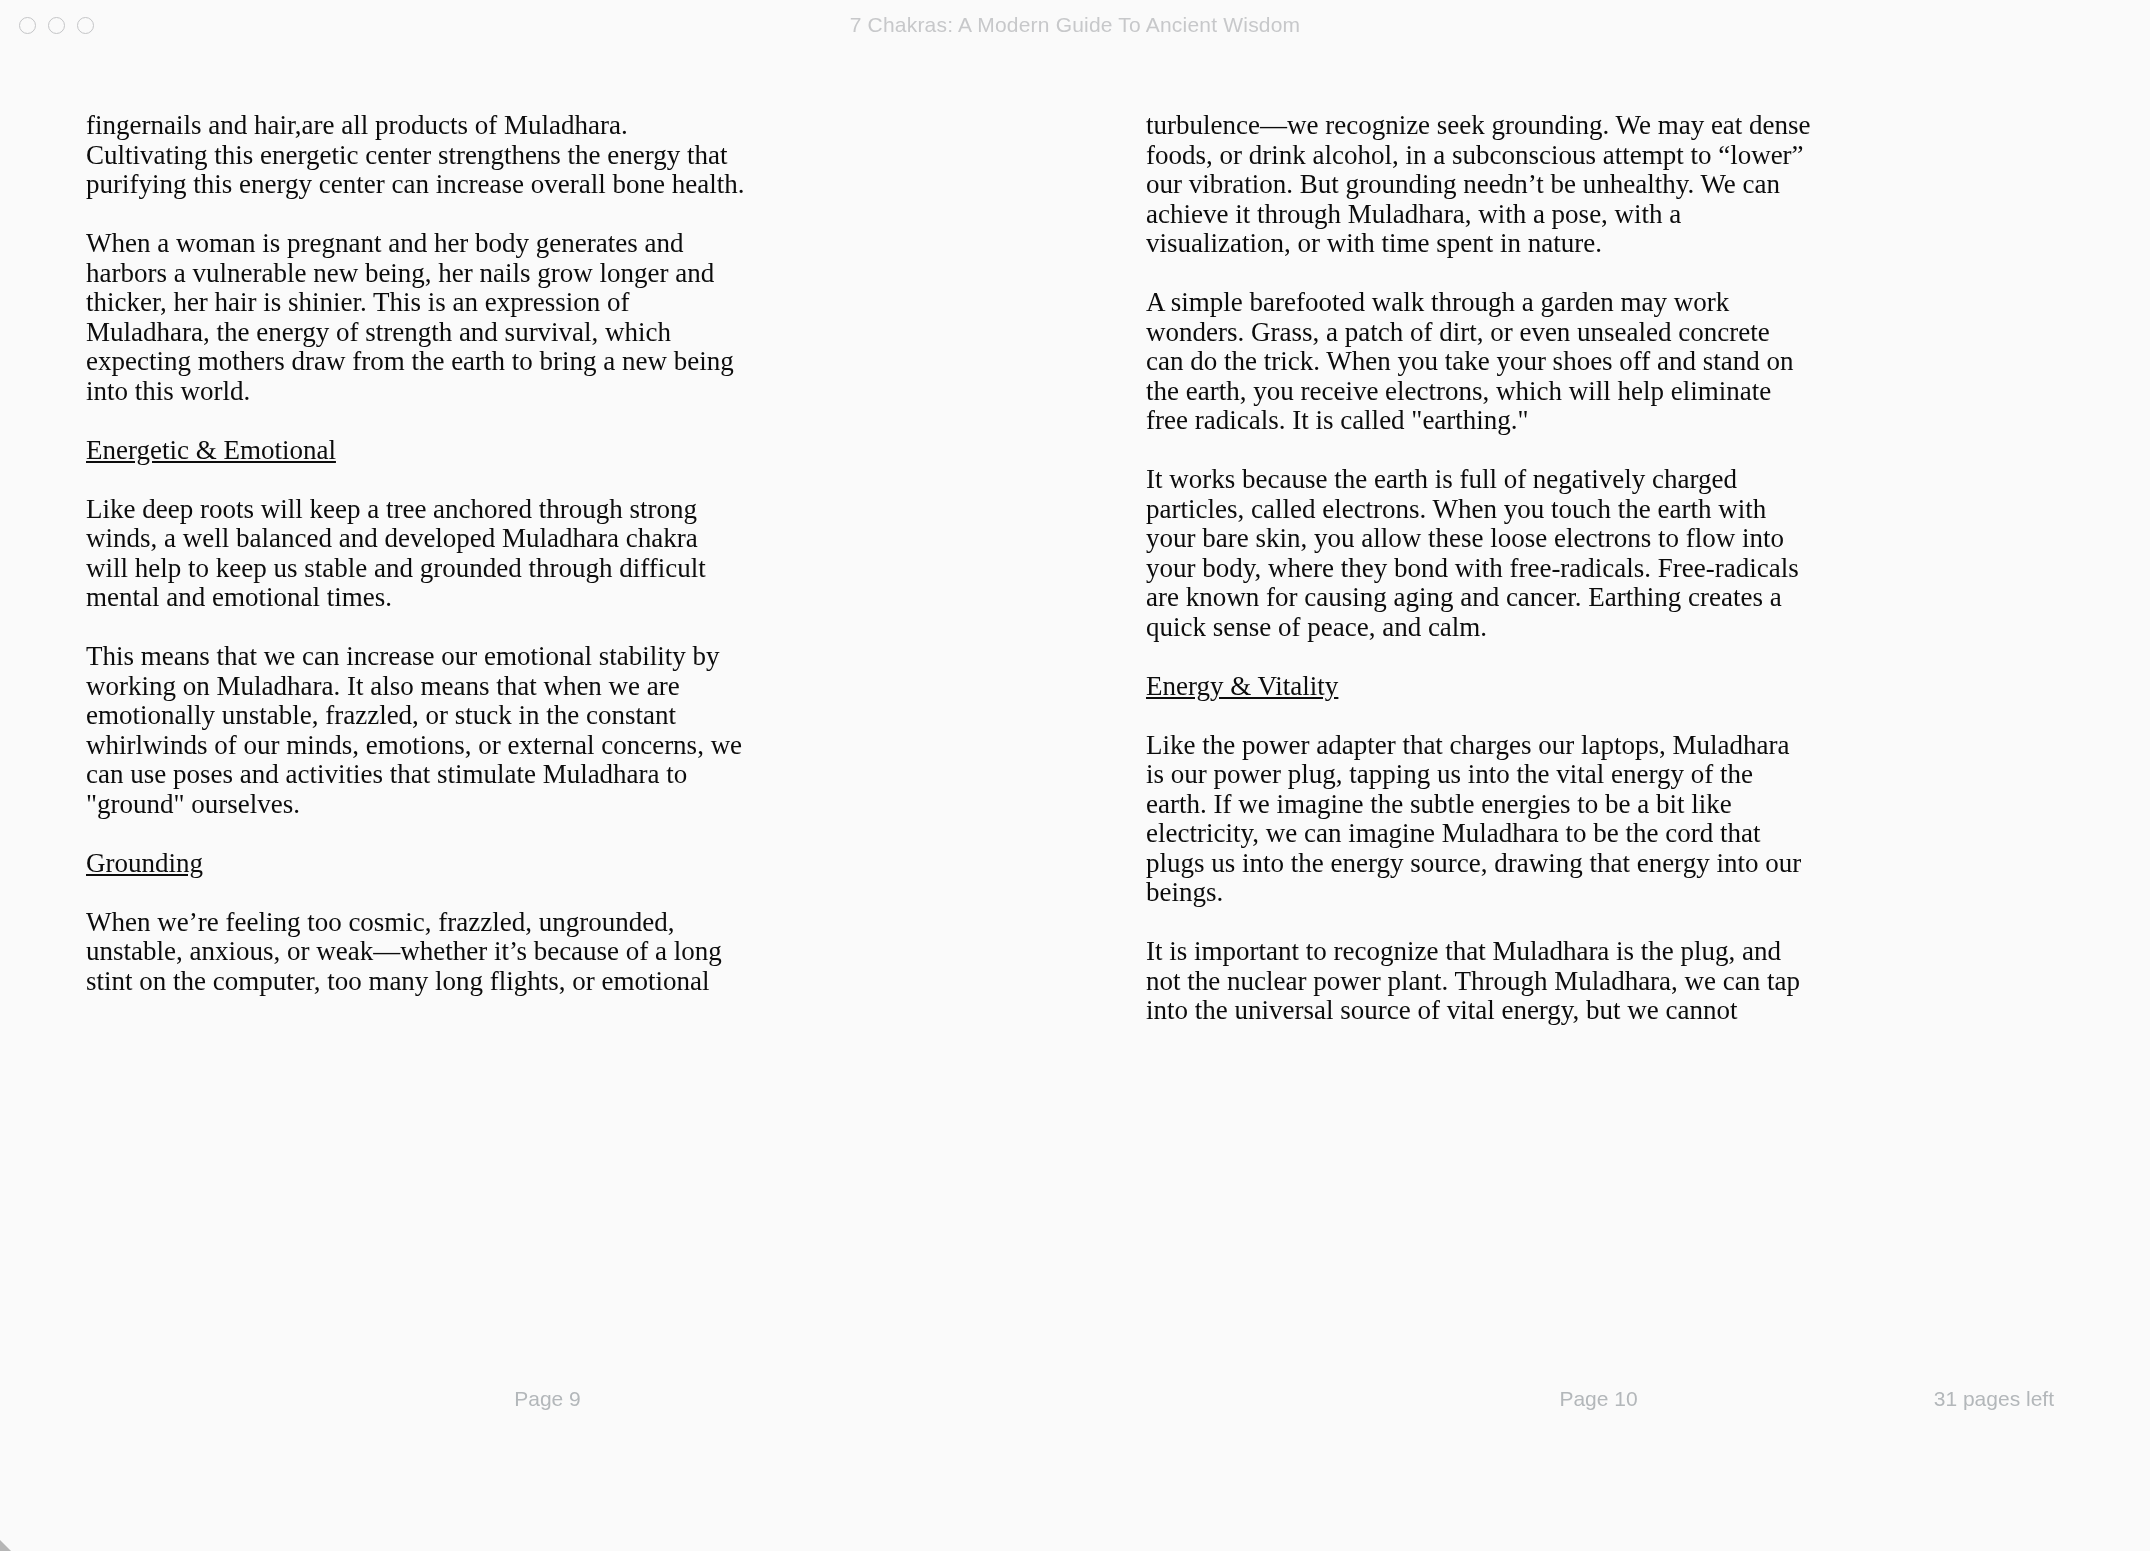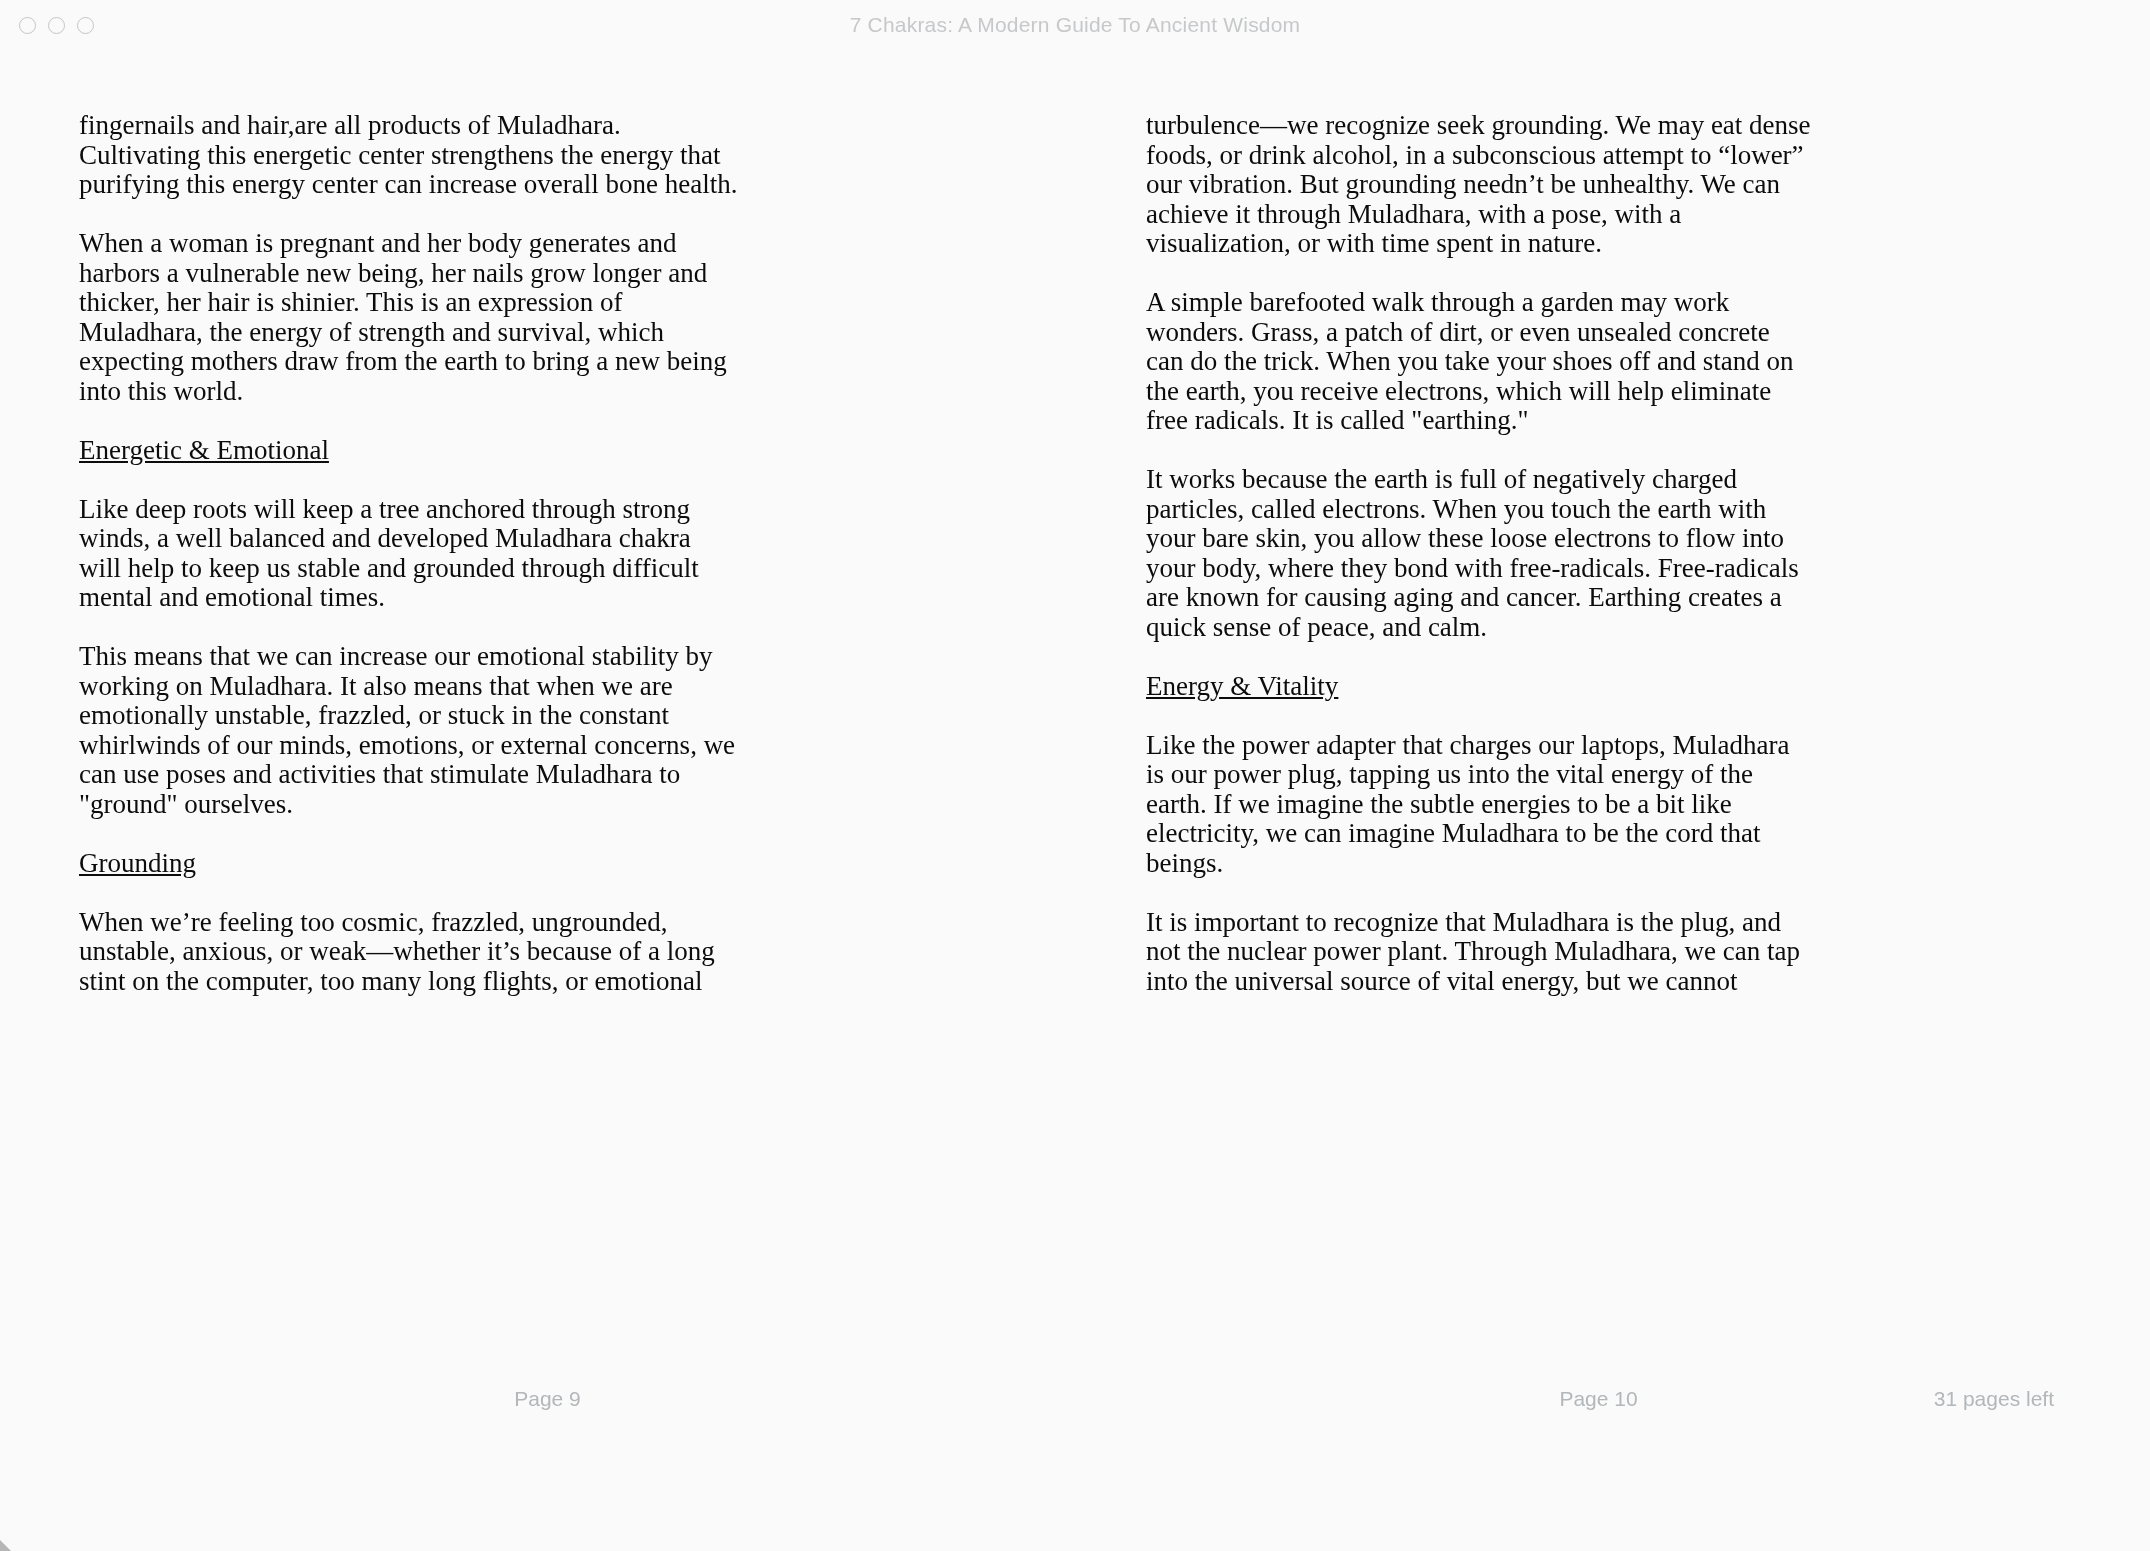--- a/index.html
+++ b/index.html
@@ -36,21 +36,21 @@
     color:var(--chrome-text);
     letter-spacing:.2px;
   }
   
   .page-body{
     position:absolute;top:111px;width:905px;
     font-family:"Liberation Serif","DejaVu Serif",serif;
     font-size:27px;line-height:29.5px;
     color:var(--ink);
   }
-  .page-body.left{left:79px;}
+  .page-body.left{left:86px;}
   .page-body.right{left:1146px;}
   .block{margin-bottom:29.5px;}
   .line{white-space:nowrap;}
   .heading-text{font-weight:normal;text-decoration:underline;}
   
   .footer-label{
     position:absolute;top:1387px;
     font-size:21px;color:var(--footer-text);
   }
   .footer-left{left:95px;width:905px;text-align:center;}
@@ -134,20 +134,21 @@
       <div class="line">your body, where they bond with free-radicals. Free-radicals</div>
       <div class="line">are known for causing aging and cancer. Earthing creates a</div>
       <div class="line">quick sense of peace, and calm.</div>
     </div>
     <div class="block heading"><span class="heading-text">Energy &amp; Vitality</span></div>
     <div class="block paragraph">
       <div class="line">Like the power adapter that charges our laptops, Muladhara</div>
       <div class="line">is our power plug, tapping us into the vital energy of the</div>
       <div class="line">earth. If we imagine the subtle energies to be a bit like</div>
       <div class="line">electricity, we can imagine Muladhara to be the cord that</div>
+      <div class="line">plugs us into the energy source, drawing that energy into our</div>
       <div class="line">beings.</div>
     </div>
     <div class="block paragraph">
       <div class="line">It is important to recognize that Muladhara is the plug, and</div>
       <div class="line">not the nuclear power plant. Through Muladhara, we can tap</div>
       <div class="line">into the universal source of vital energy, but we cannot</div>
     </div>
   </div>
 
 <div class="footer-label footer-left">Page 9</div>

